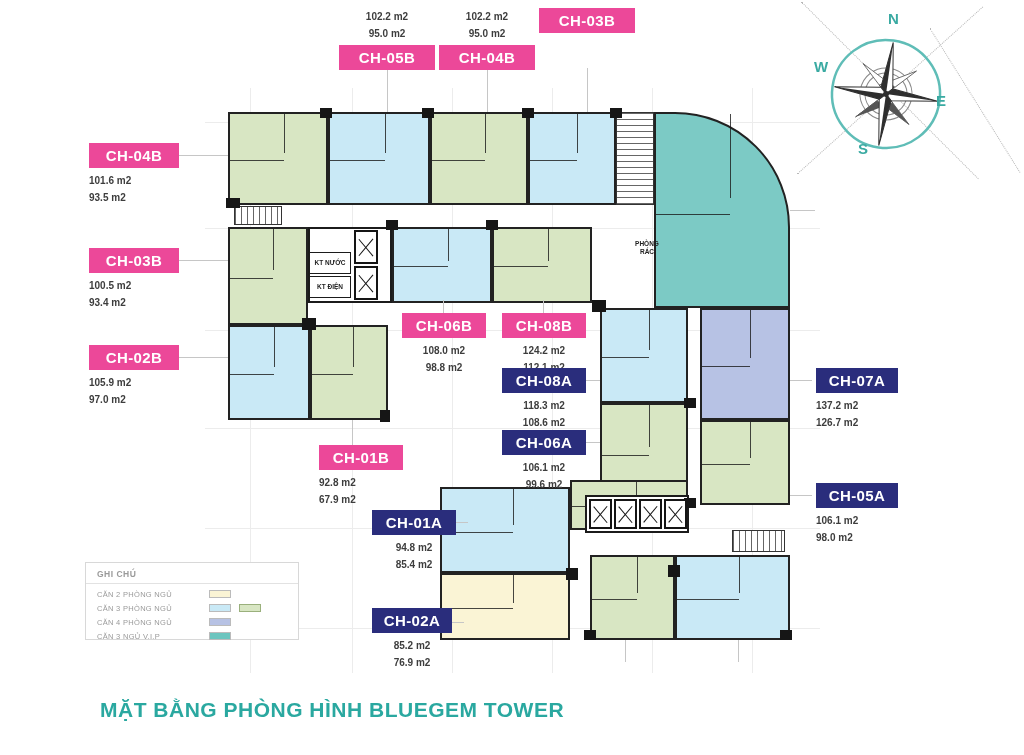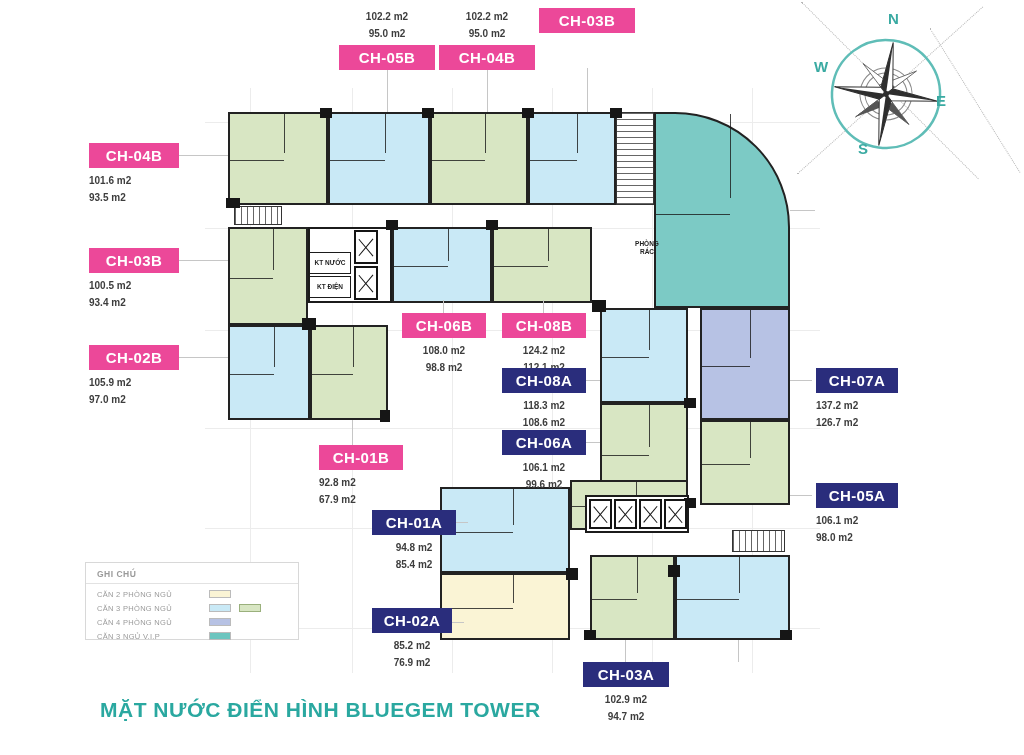--- a/index.html
+++ b/index.html
@@ -257,27 +257,20 @@
         <div>85.4 m2</div>
       </div>
   </div>
   <div class="ulabel ta-c" style="left:372px;top:608px;width:80px;">
     <div class="badge navy">CH-02A</div>
     <div class="areas">
         <div>85.2 m2</div>
         <div>76.9 m2</div>
       </div>
   </div>
-  <div class="ulabel ta-c" style="left:583px;top:662px;width:86px;">
-    <div class="badge navy">CH-03A</div>
-    <div class="areas">
-        <div>102.9 m2</div>
-        <div>94.7 m2</div>
-      </div>
-  </div>
 
   <div id="legend">
     <div class="lg-title">GHI CHÚ</div>
     <div class="lg-row" style="margin-top:3px;">
       <div class="lg-label">CĂN 2 PHÒNG NGỦ</div>
       <div class="swatch sw-yellow"></div>
     </div>
     <div class="lg-row">
       <div class="lg-label">CĂN 3 PHÒNG NGỦ</div>
       <div class="swatch sw-blue"></div>
@@ -286,21 +279,21 @@
     <div class="lg-row">
       <div class="lg-label">CĂN 4 PHÒNG NGỦ</div>
       <div class="swatch sw-periwinkle"></div>
     </div>
     <div class="lg-row">
       <div class="lg-label">CĂN 3 NGỦ V.I.P</div>
       <div class="swatch sw-teal"></div>
     </div>
   </div>
 
-  <div id="main-title">MẶT NƯỚC ĐIỂN HÌNH BLUEGEM TOWER</div>
+  <div id="main-title">MẶT BẰNG PHÒNG HÌNH BLUEGEM TOWER</div>
 
   <div class="dotline" style="left:765px;top:90px;width:250px;transform:rotate(45deg);"></div>
   <div class="dotline" style="left:765px;top:90px;width:250px;transform:rotate(-42deg);"></div>
   <div class="dotline" style="left:890px;top:100px;width:170px;transform:rotate(58deg);"></div>
   <div id="compass">
     <svg width="136" height="156" viewBox="0 0 136 156">
       <g transform="rotate(8 66 82)">
         <circle cx="66" cy="82" r="54" fill="none" stroke="#5fbdb7" stroke-width="2.5"></circle>
         <circle cx="66" cy="82" r="26" fill="none" stroke="#8a8a8a" stroke-width="1"></circle>
         <circle cx="66" cy="82" r="21" fill="none" stroke="#8a8a8a" stroke-width="1"></circle>

